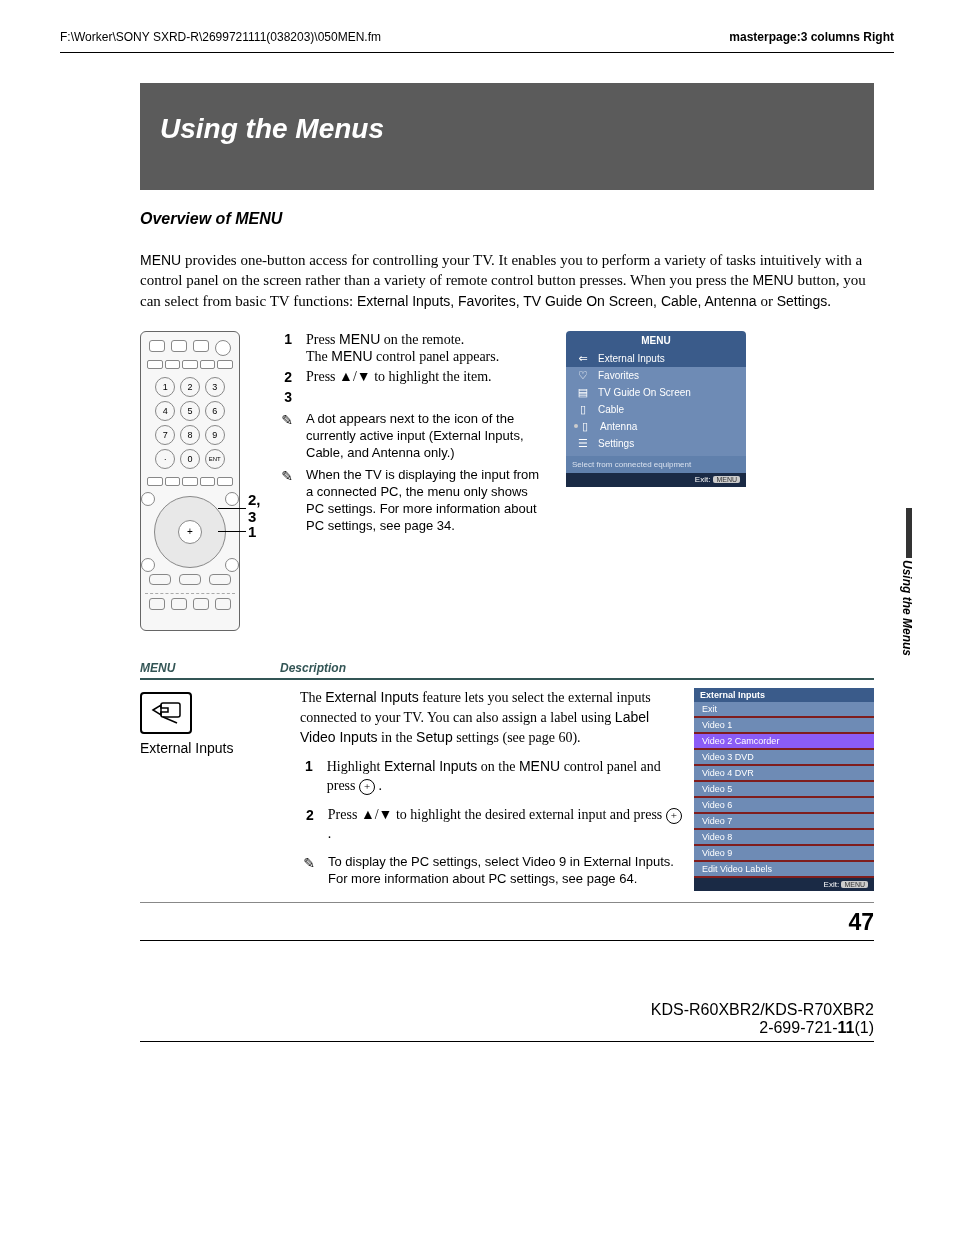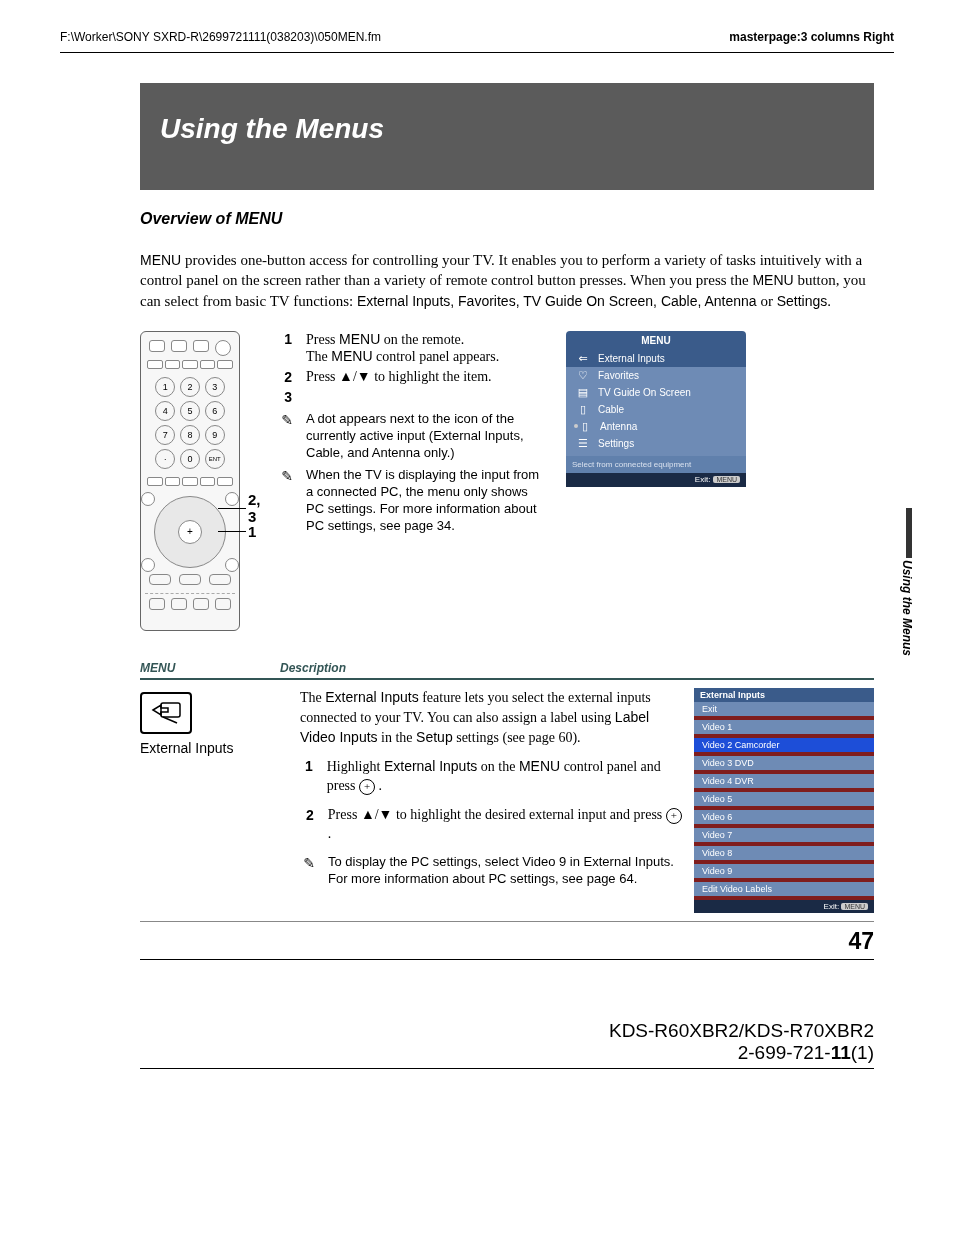--- a/index.html
+++ b/index.html
@@ -200,30 +200,30 @@
   .menu-label {
     font-family: Arial, sans-serif; font-size:14px;
   }
   .desc-col {
     flex:1; padding-right:10px; font-size:14px; line-height:1.35;margin-left:20px;
   }
   .ext-list {
     width:180px; font-family: Arial, sans-serif; font-size:9px; color:#fff; flex-shrink:0;
   }
   .ext-list .ehead { background:#3a5b8a; padding:2px 6px; font-weight:bold;}
-  .ext-list .eitem { background:#6e8bb5; border-bottom:4px solid #7f1d1d; padding:2px 8px;}
+  .ext-list .eitem { background:#6e8bb5; border-bottom:2px solid #7f1d1d; padding:2px 8px;}
   .ext-list .efoot { background:#1a2a45; text-align:right; padding:2px 6px; font-size:8px;}
   .continued {
     text-align:right; font-style:italic; margin-top:40px; font-size:15px;
   }
   .pnum {
     text-align:right; font-family: Arial, sans-serif; font-weight:bold; font-size:23px; margin-top:6px;
   }
   .bottom-block {
-    text-align:right; font-family: Arial, sans-serif; font-size:19px; margin-top:60px;
+    text-align:right; font-family: Arial, sans-serif; font-size:16px; margin-top:60px;
   }
   .hr-bottom {
     border:none; border-top:1px solid #000; margin:4px 0;
   }
 </style>
 </head>
 <body>
 
 <div class="page">
   <div class="path">F:\Worker\SONY SXRD-R\2699721111(038203)\050MEN.fm</div>
@@ -396,21 +396,21 @@
           </div>
           <div class="note-line" style="margin-top:10px;">
             <span class="pencil-icon">✎</span>
             <span>To display the PC settings, select Video 9 in External Inputs. For more information about PC settings, see page 64.</span>
           </div>
         </div>
         <div class="ext-list">
           <div class="ehead">External Inputs</div>
           <div class="eitem">Exit</div>
           <div class="eitem">Video 1</div>
-          <div class="eitem" style="background:#1d4ed8">Video 2  Camcorder</div>
+          <div class="eitem" style="background:#8b5cf6">Video 2  Camcorder</div>
           <div class="eitem">Video 3  DVD</div>
           <div class="eitem">Video 4  DVR</div>
           <div class="eitem">Video 5</div>
           <div class="eitem">Video 6</div>
           <div class="eitem">Video 7</div>
           <div class="eitem">Video 8</div>
           <div class="eitem">Video 9</div>
           <div class="eitem">Edit Video Labels</div>
           <div class="efoot"><span>Exit:</span> <span class="btn" style="display:inline-block;background:#ccc;color:#333;border-radius:2px;padding:0 3px;font-size:7px;">MENU</span></div>
         </div>

